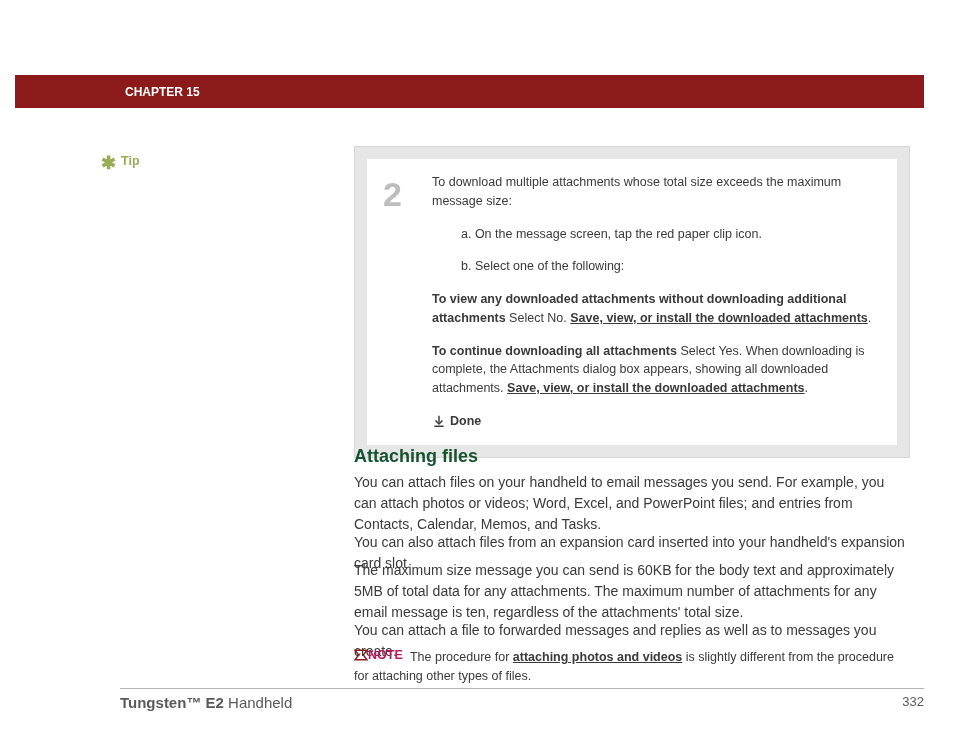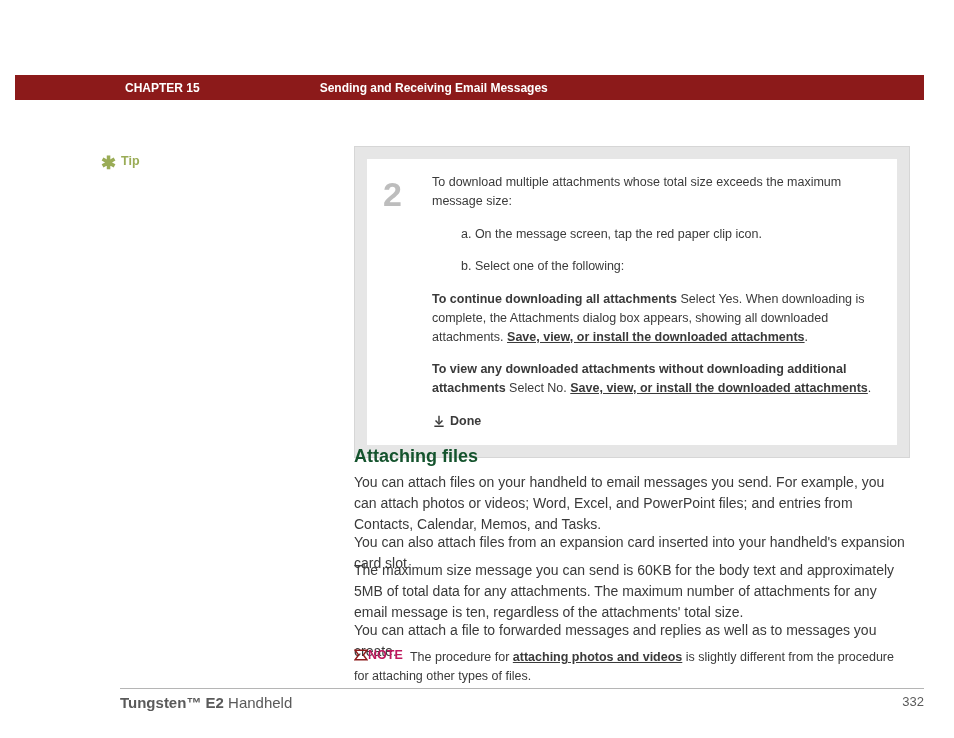--- a/index.html
+++ b/index.html
@@ -10,21 +10,21 @@
     width: 954px;
     height: 738px;
     background: #fff;
     position: relative;
   }
   .header-bar {
     position: absolute;
     top: 75px;
     left: 15px;
     right: 30px;
-    height: 25px;
+    height: 33px;
     background: #8c1a1a;
     color: #fff;
     display: flex;
     align-items: center;
     font-weight: bold;
     font-size: 12px;
   }
   .chapter-label { margin-left: 110px; }
   .chapter-title { margin-left: 120px; }
   .tip-box {
@@ -145,40 +145,39 @@
     font-size: 13px;
     color: #5a5a5a;
   }
   b { font-weight: bold; }
 </style>
 </head>
 <body>
 
 <div class="header-bar">
   <span class="chapter-label">CHAPTER 15</span>
-  <span class="chapter-title">Sending and Receiving Email Messages</span>
 </div>
 
 <div class="tip-box">
   <span class="tip-star">✱</span>
   <div class="tip-heading">Tip</div>
 </div>
 
 <div class="step-card">
   <div class="step-inner">
     <div class="step-num">2</div>
     <div class="step-content">
       <p>To download multiple attachments whose total size exceeds the maximum message size:</p>
       <p class="sub-item">a.  On the message screen, tap the red paper clip icon.</p>
       <p class="sub-item">b.  Select one of the following:</p>
       <p>
-        <b>To continue downloading all attachments</b><span>   Select Yes. When downloading is complete, the Attachments dialog box appears, showing all downloaded attachments. </span><a class="link-u">Save, view, or install the downloaded attachments</a><span>.</span>
+        <b>To view any downloaded attachments without downloading additional attachments</b><span>   Select No. </span><a class="link-u">Save, view, or install the downloaded attachments</a><span>.</span>
       </p>
       <p>
-        <b>To view any downloaded attachments without downloading additional attachments</b><span>   Select No. </span><a class="link-u">Save, view, or install the downloaded attachments</a><span>.</span>
+        <b>To continue downloading all attachments</b><span>   Select Yes. When downloading is complete, the Attachments dialog box appears, showing all downloaded attachments. </span><a class="link-u">Save, view, or install the downloaded attachments</a><span>.</span>
       </p>
       <div class="done-row">
         <span class="done-icon">
           <svg viewBox="0 0 24 24" fill="none" stroke="#3a3a3a" stroke-width="2.5">
               <path d="M12 3v12"></path>
               <path d="M6 11l6 6 6-6"></path>
               <path d="M4 21h16"></path>
             </svg>
         </span>
         <span>Done</span>

